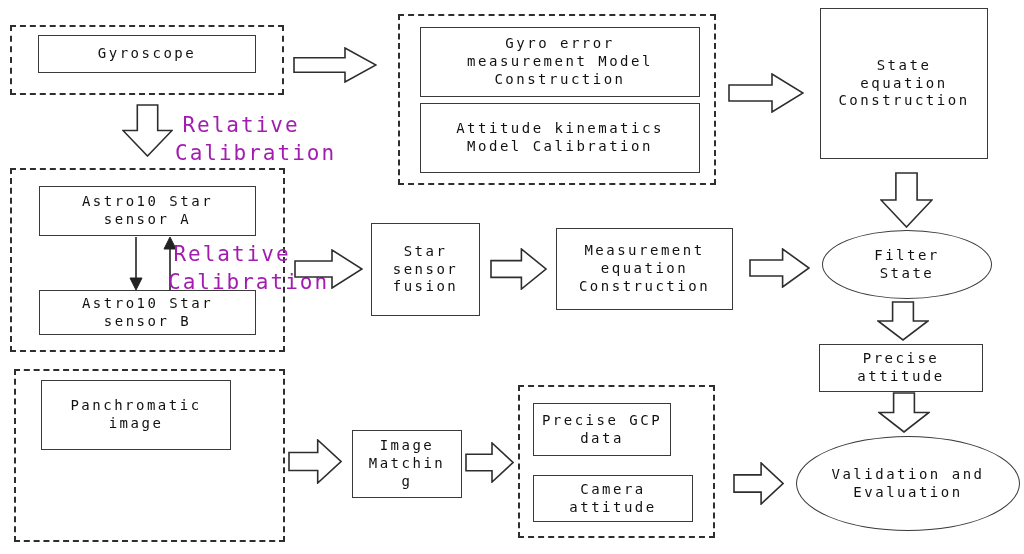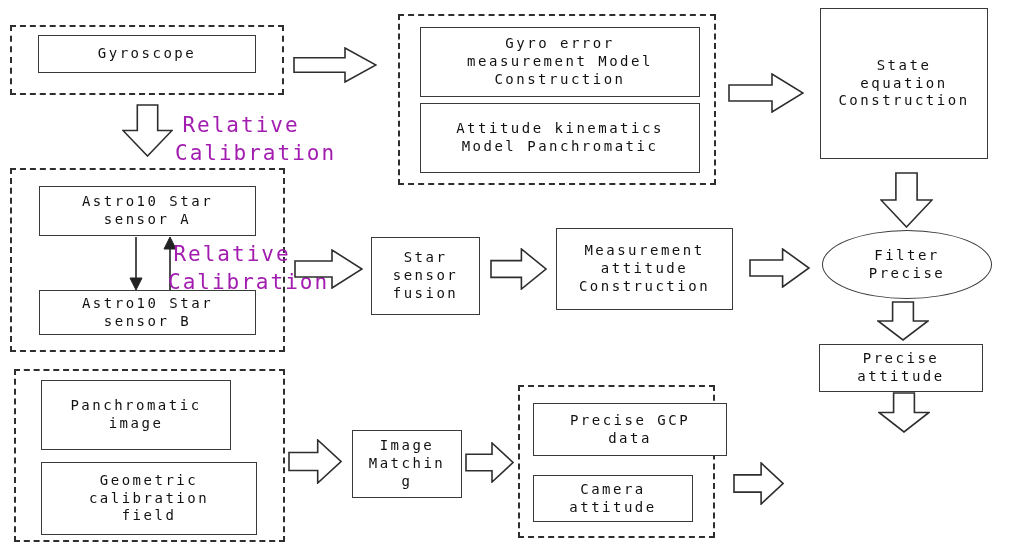--- a/index.html
+++ b/index.html
@@ -63,21 +63,21 @@
   </div>
 
   <div class="group" style="left:398px;top:14px;width:318px;height:171px"></div>
   <div class="node box" style="left:420px;top:27px;width:280px;height:70px">
     <span class="label">Gyro error
 measurement Model
 Construction</span>
   </div>
   <div class="node box" style="left:420px;top:103px;width:280px;height:70px">
     <span class="label">Attitude kinematics
-Model Panchromatic</span>
+Model Calibration</span>
   </div>
 
   <div class="node box" style="left:820px;top:8px;width:168px;height:151px">
     <span class="label">State
 equation
 Construction</span>
   </div>
 
   <div class="group" style="left:10px;top:168px;width:275px;height:184px"></div>
   <div class="node box" style="left:39px;top:186px;width:217px;height:50px">
@@ -93,58 +93,57 @@
     <g stroke="#222222" fill="#222222">
       <line x1="11" y1="1" x2="11" y2="43" stroke-width="1.6"></line>
       <polygon points="5,42 17,42 11,54" stroke-width="1"></polygon>
     </g>
     <g stroke="#222222" fill="#222222">
       <line x1="45" y1="54" x2="45" y2="12" stroke-width="1.6"></line>
       <polygon points="39,13 51,13 45,1" stroke-width="1"></polygon>
     </g>
   </svg>
 
-  <div class="node box" style="left:371px;top:237px;width:109px;height:78px">
+  <div class="node box" style="left:371px;top:223px;width:109px;height:93px">
     <span class="label">Star
 sensor
 fusion</span>
   </div>
   <div class="node box" style="left:556px;top:228px;width:177px;height:82px">
     <span class="label">Measurement
-attitude
+equation
 Construction</span>
   </div>
   <div class="node ellipse" style="left:822px;top:230px;width:170px;height:69px">
     <span class="label">Filter
-Precise</span>
+State</span>
   </div>
   <div class="node box" style="left:819px;top:344px;width:164px;height:48px">
     <span class="label">Precise
 attitude</span>
+  </div>
+  <div class="node ellipse" style="left:796px;top:436px;width:224px;height:95px">
+    <span class="label">Validation and
+Evaluation</span>
   </div>
 
   <div class="group" style="left:14px;top:369px;width:271px;height:173px"></div>
   <div class="node box" style="left:41px;top:380px;width:190px;height:70px">
     <span class="label">Panchromatic
 image</span>
-  </div>
-  <div class="node box" style="left:41px;top:462px;width:216px;height:73px">
-    <span class="label">Geometric
-calibration
-field</span>
   </div>
 
   <div class="node box" style="left:352px;top:430px;width:110px;height:68px">
     <span class="label">Image
 Matchin
 g</span>
   </div>
 
   <div class="group" style="left:518px;top:385px;width:197px;height:153px"></div>
-  <div class="node box" style="left:533px;top:403px;width:194px;height:53px">
+  <div class="node box" style="left:533px;top:403px;width:138px;height:53px">
     <span class="label">Precise GCP
 data</span>
   </div>
   <div class="node box" style="left:533px;top:475px;width:160px;height:47px">
     <span class="label">Camera
 attitude</span>
   </div>
 
   <div class="floating-label" style="left:175px;top:112px;width:132px">Relative
 Calibration</div>

